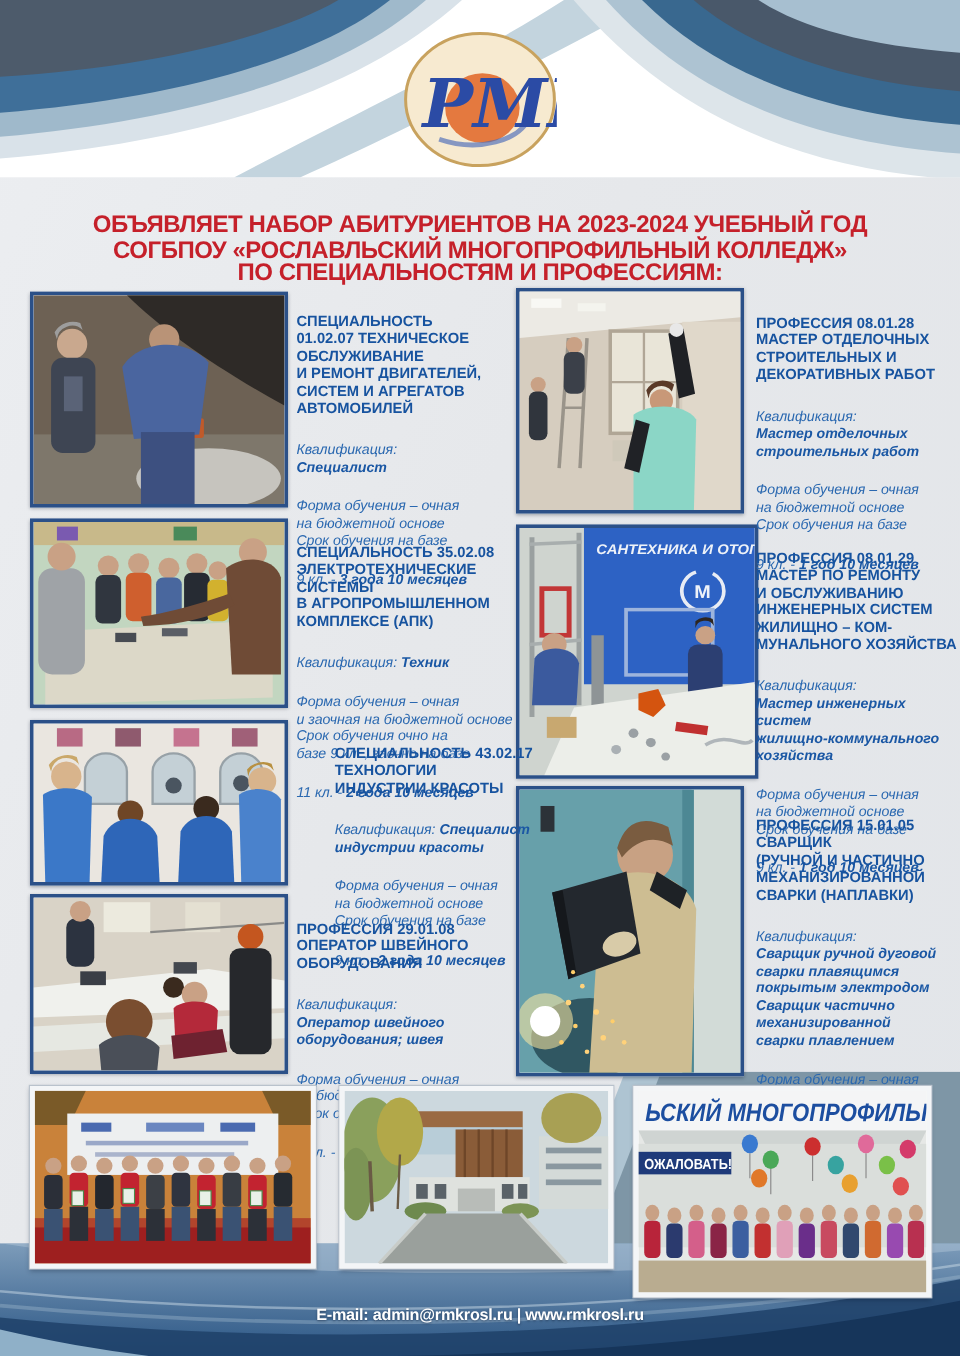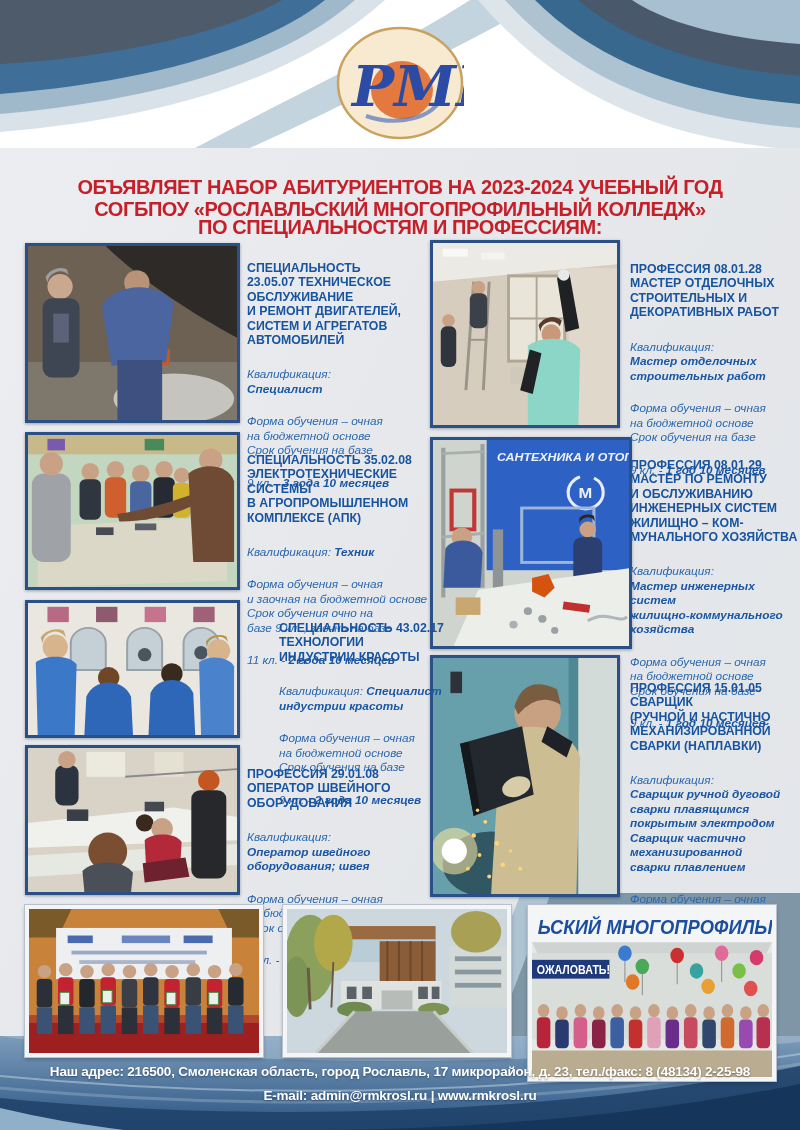--- a/index.html
+++ b/index.html
@@ -253,21 +253,21 @@
         <circle cx="36" cy="216" r="2" fill="#ffce6a"></circle>
       <circle cx="58" cy="224" r="2" fill="#ffd27a"></circle>
         <circle cx="80" cy="198" r="1.8" fill="#ffce6a"></circle>
       <circle cx="90" cy="216" r="2" fill="#ffd27a"></circle>
         <circle cx="46" cy="156" r="1.8" fill="#ffce6a"></circle>
     </svg>
   </div>
 
   <div class="prog" style="left:247px;top:243px;width:178px;">
     <div class="t">СПЕЦИАЛЬНОСТЬ
-23.05.07 ТЕХНИЧЕСКОЕ
+01.02.07 ТЕХНИЧЕСКОЕ
 ОБСЛУЖИВАНИЕ
 И РЕМОНТ ДВИГАТЕЛЕЙ,
 СИСТЕМ И АГРЕГАТОВ
 АВТОМОБИЛЕЙ</div>
     <div class="q"><span>Квалификация:</span><span class="qv">
 Специалист</span></div>
     <div class="fb">Форма обучения – очная
 на бюджетной основе
 Срок обучения на базе</div>
     <div class="d"><span>9 кл. - </span><span class="bold">3 года 10 месяцев</span></div>
@@ -498,16 +498,15 @@
           <rect x="195" y="98" width="14" height="28" rx="4" fill="#d06a30"></rect>
         <circle cx="221" cy="94" r="6" fill="#c9a185"></circle>
           <rect x="214" y="100" width="14" height="26" rx="4" fill="#984ab0"></rect>
         <circle cx="239" cy="92" r="6" fill="#c9a185"></circle>
           <rect x="232" y="98" width="14" height="28" rx="4" fill="#b83050"></rect>
       </g>
       <rect y="128" width="248" height="24" fill="#b9ac90"></rect>
     </svg>
   </div>
 
-  <div class="foot" style="top:1064px;">Наш адрес: 216500, Смоленская область, город Рославль, 17 микрорайон, д. 23, тел./факс: 8 (48134) 2-25-98</div>
   <div class="foot" style="top:1088px;">E-mail: admin@rmkrosl.ru | www.rmkrosl.ru</div>
 
 </div>
 
 </body></html>

